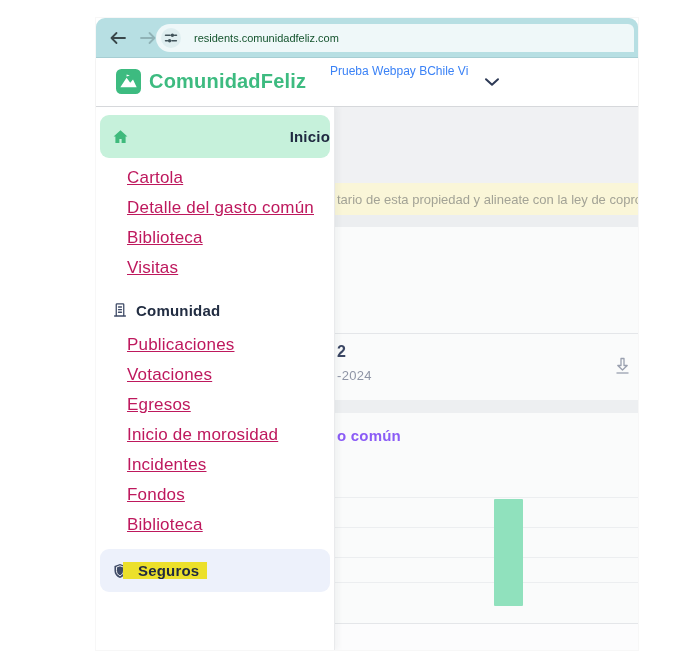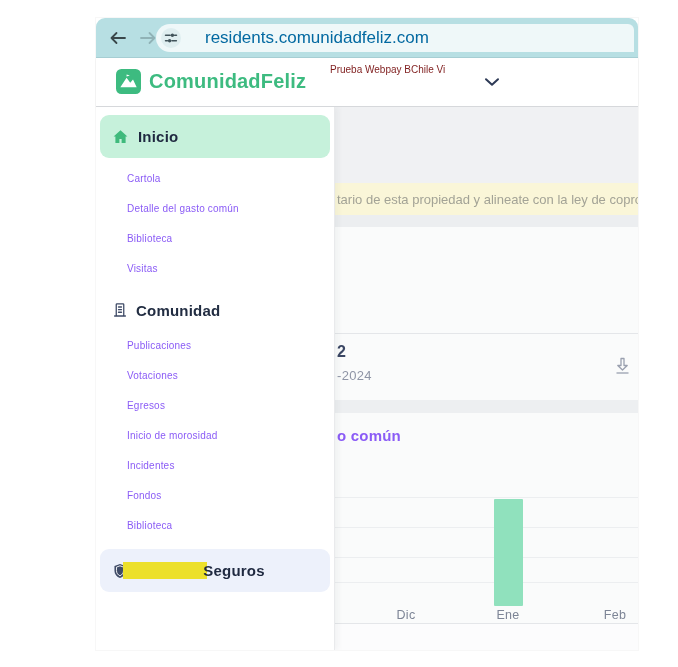--- a/index.html
+++ b/index.html
@@ -6,29 +6,29 @@
   *{box-sizing:border-box;font-family:"Liberation Sans",sans-serif;}
   .canvas{position:relative;width:678px;height:667px;background:#fff;overflow:hidden;}
   .window{position:absolute;left:96px;top:18px;width:542px;height:632px;box-shadow:0 0 0 1px rgba(0,0,0,0.03);}
 
   
   .chrome{position:relative;height:40px;background:#b7dfe3;border-radius:9px 9px 0 0;border-bottom:1px solid #a6ced3;}
   .navbtn{position:absolute;top:11px;width:20px;height:18px;display:flex;align-items:center;justify-content:center;cursor:pointer;}
   .nav-back{left:12px;} .nav-fwd{left:42px;} .nav-reload{left:74px;}
   .urlbar{position:absolute;left:60px;right:4px;top:6px;height:28px;background:#eff8f9;border-radius:14px 6px 0 14px;display:flex;align-items:center;padding-left:5px;}
   .tune-badge{width:20px;height:20px;border-radius:10px;background:#dfeef0;display:flex;align-items:center;justify-content:center;flex:0 0 auto;}
-  .url-text{margin-left:24px;font-size:17px;color:#0369a1;white-space:nowrap;}
+  .url-text{margin-left:13px;font-size:11px;color:#14532d;white-space:nowrap;}
 
   
   .appheader{position:relative;height:49px;background:#ffffff;border-bottom:1px solid #d6d8db;box-shadow:0 1px 2px rgba(0,0,0,0.05);}
   .logo{position:absolute;left:20px;top:11px;display:flex;align-items:center;}
   .brand{margin-left:8px;font-size:20px;font-weight:700;color:#3dbb80;letter-spacing:0.2px;}
   .community{position:absolute;left:234px;top:7px;line-height:1;cursor:pointer;}
   .community .code{font-size:13px;font-weight:700;color:#2d3a56;margin-bottom:4px;}
-  .community .name{font-size:10px;color:#7f1d1d;}
+  .community .name{font-size:12px;color:#3b82f6;}
   .chev{position:absolute;left:388px;top:16px;}
 
   
   .appbody{position:relative;height:543px;background:#f0f1f3;overflow:hidden;}
 
   
   .main{position:absolute;left:239px;right:0;top:0;bottom:0;background:#f0f1f3;overflow:hidden;}
   .banner{position:absolute;left:0;right:0;top:76px;height:32px;background:#faf6d8;display:flex;align-items:center;overflow:hidden;}
   .banner span{font-size:13px;color:#a3a396;white-space:nowrap;padding-left:2px;}
   .strip{position:absolute;left:0;right:0;top:108px;height:12px;background:#eceef0;}
@@ -43,28 +43,28 @@
   .gridline{position:absolute;left:0;right:0;height:1px;background:#eceef0;}
   .bar{position:absolute;bottom:0;width:29px;border-radius:1px;}
   .xlabels{position:absolute;left:0;right:0;top:381px;height:15px;}
   .xlabel{position:absolute;transform:translateX(-50%);font-size:12.5px;color:#7d8596;letter-spacing:0.3px;}
   .div2{position:absolute;left:0;right:0;top:396px;height:1px;background:#e4e6e9;}
   .foot{position:absolute;left:0;right:0;top:397px;bottom:0;background:#fcfcfd;}
 
   
   .sidebar{position:absolute;left:0;top:0;bottom:0;width:239px;background:#ffffff;border-right:1px solid #e9eaec;box-shadow:3px 0 6px rgba(40,50,60,0.05);padding-top:8px;}
   .nav-pill{position:relative;margin:0 4px;height:43px;border-radius:9px;display:flex;align-items:center;cursor:pointer;}
-  .nav-pill.active{background:#c6f1db;}
-  .nav-pill.soft{background:#edf1fb;justify-content:center;}
+  .nav-pill.active{background:#c6f1db;justify-content:flex-end;}
+  .nav-pill.soft{background:#edf1fb;}
   .nav-pill .icon{position:absolute;left:11px;top:50%;transform:translateY(-50%);display:flex;}
   .nav-pill .lbl{position:relative;z-index:1;margin-left:38px;font-size:15px;font-weight:700;color:#1f2940;letter-spacing:0.2px;}
   .nav-header{position:relative;height:30px;margin-top:12px;display:flex;align-items:center;cursor:pointer;}
   .nav-header .icon{position:absolute;left:15px;top:50%;transform:translateY(-50%);display:flex;}
   .nav-header .lbl{margin-left:40px;font-size:15px;font-weight:600;color:#222d42;letter-spacing:0.2px;}
-  .nav-sub{height:30px;display:flex;align-items:center;padding-left:31px;font-size:10px;color:#8b5cf6;letter-spacing:0.2px;cursor:pointer;}
+  .nav-sub{height:30px;display:flex;align-items:center;padding-left:31px;font-size:17px;color:#be185d;letter-spacing:0.2px;cursor:pointer;text-decoration:underline;}
   .nav-sub.first{margin-top:5px;}
   .nav-gap{margin-top:9px;}
   .hl{position:absolute;left:23px;top:13px;width:84px;height:17px;background:#ece02b;z-index:0;}
 </style>
 </head>
 <body>
 
 <div class="canvas">
   <div class="window">
 
@@ -135,25 +135,20 @@
           </div>
           <div class="band"></div>
           <div class="sec-title">o común</div>
           <div class="plot" id="plot">
             <div class="gridline" style="top:37px"></div>
             <div class="gridline" style="top:67px"></div>
             <div class="gridline" style="top:97px"></div>
             <div class="gridline" style="top:122px"></div>
           <div class="bar" style="left: 158.5px; height: 107px; background: rgb(144, 225, 189);"></div>
             </div>
-          <div class="xlabels" id="xlabels">
-              <div class="xlabel" style="left: 71px;">Dic</div>
-              <div class="xlabel" style="left: 173px;">Ene</div>
-              <div class="xlabel" style="left: 280px;">Feb</div>
-            </div>
           <div class="div2"></div>
           <div class="foot"></div>
         </div>
       </div>
 
       <nav class="sidebar" id="sidebar">
           <div class="nav-pill active">
             <span class="icon">
               <svg width="19" height="18" viewBox="0 0 24 24">
                 <path d="M12 3 2.8 11.2h2.4V20h5.3v-5.4h3v5.4h5.3v-8.8h2.4Z" fill="#3fba7c"></path>

